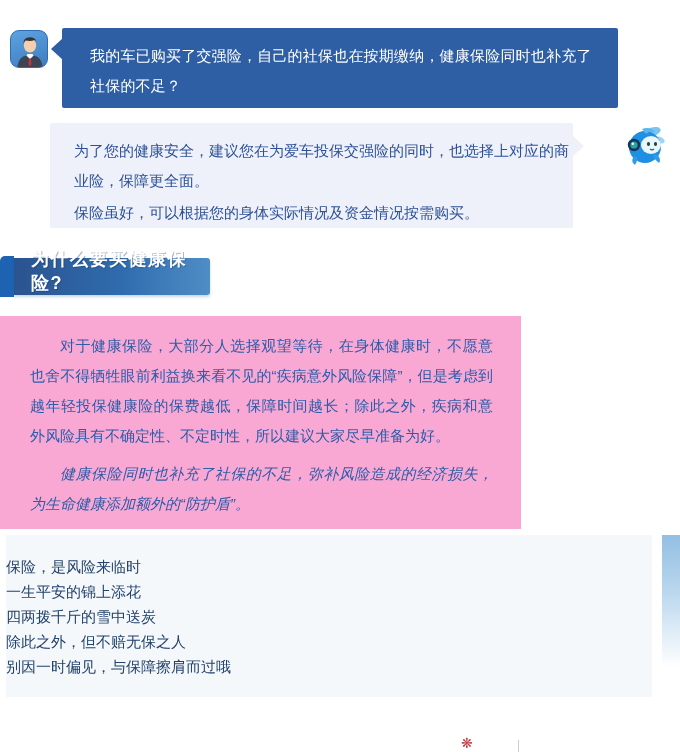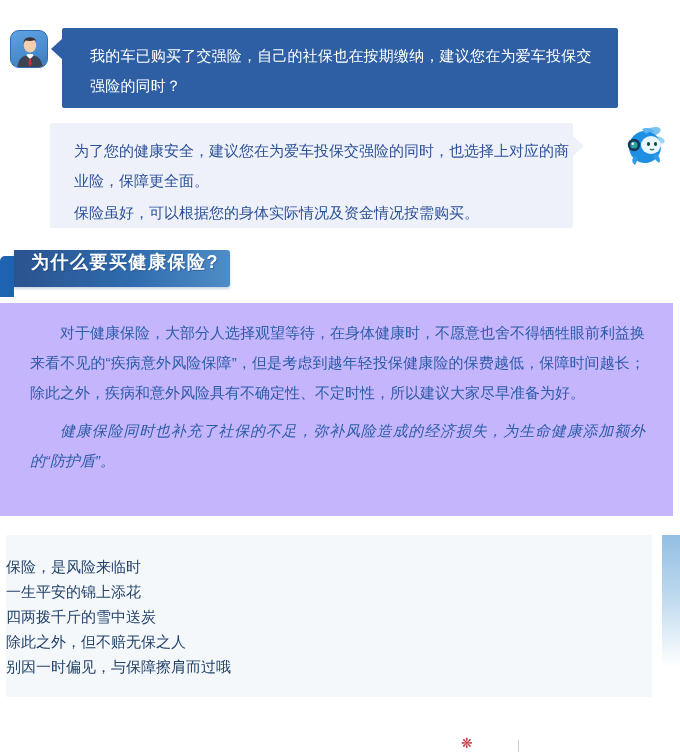--- a/index.html
+++ b/index.html
@@ -64,39 +64,39 @@
   .mascot { position: absolute; left: 622px; top: 126px; width: 46px; height: 42px; }
 
   
   .header-tab {
     position: absolute; left: 0; top: 256px;
     width: 14px; height: 41px;
     background: #1d63b1;
     border-radius: 5px 0 0 0;
   }
   .section-banner {
-    position: absolute; left: 14px; top: 250px;
-    width: 216px; height: 37px;
+    position: absolute; left: 14px; top: 258px;
+    width: 196px; height: 37px;
     background: linear-gradient(90deg, #2b538f 0%, #2f6cae 55%, #4f8dc6 100%);
     border-radius: 0 3px 3px 0;
-    display: flex; align-items: flex-start;
+    display: flex; align-items: flex-end;
     box-shadow: 0 2px 3px rgba(40,90,150,0.25);
   }
   .section-banner span {
     padding-left: 17px;
     color: #ffffff; font-size: 18px; font-weight: bold;
     letter-spacing: 1.5px;
     text-shadow: 1px 1px 0 rgba(20,50,100,0.35);
   }
 
   
   .article-panel {
-    position: absolute; left: 0; top: 303px;
-    width: 673px; height: 213px;
-    background: #c4b5fd;
+    position: absolute; left: 0; top: 316px;
+    width: 521px; height: 213px;
+    background: #f9a8d4;
     padding: 15px 28px 0 30px;
   }
   .article-panel p {
     color: #2d5ca8; font-size: 15px; line-height: 30px;
     text-align: justify; text-indent: 2em;
   }
   .article-panel p + p { margin-top: 8px; font-style: italic; }
 
   
   .poem-box {
@@ -136,21 +136,21 @@
       <ellipse cx="19" cy="14.5" rx="6.2" ry="7" fill="#f3cfae"></ellipse>
       <path d="M12.5 13 Q12 6.5 19 6.2 Q26 6.5 25.5 13 Q25.5 9.5 23.5 9 Q20 10.5 14.5 9.5 Q13 10.5 12.5 13 Z" fill="#3a3230"></path>
       <path d="M6 38 Q7 26 15 24.5 L19 28 L23 24.5 Q31 26 32 38 Z" fill="#3d4452"></path>
       <path d="M15.5 24.5 L19 28 L22.5 24.5 L21.5 23 L16.5 23 Z" fill="#ffffff"></path>
       <path d="M18.2 27.5 L19.8 27.5 L20.6 33 L19 35.5 L17.4 33 Z" fill="#c9323c"></path>
     </svg>
   </div>
 
   <div class="question-bubble">
     <div class="tail"></div>
-    <p>我的车已购买了交强险，自己的社保也在按期缴纳，建议您在为爱车投保交强险的同时？</p>
+    <p>我的车已购买了交强险，自己的社保也在按期缴纳，健康保险同时也补充了社保的不足？</p>
   </div>
 
   <div class="answer-bubble">
     <div class="tail"></div>
     <p class="first">为了您的健康安全，建议您在为爱车投保交强险的同时，也选择上对应的商业险，保障更全面。</p>
     <p class="second">保险虽好，可以根据您的身体实际情况及资金情况按需购买。</p>
   </div>
 
   <div class="mascot">
     <svg width="46" height="42" viewBox="0 0 46 42">

